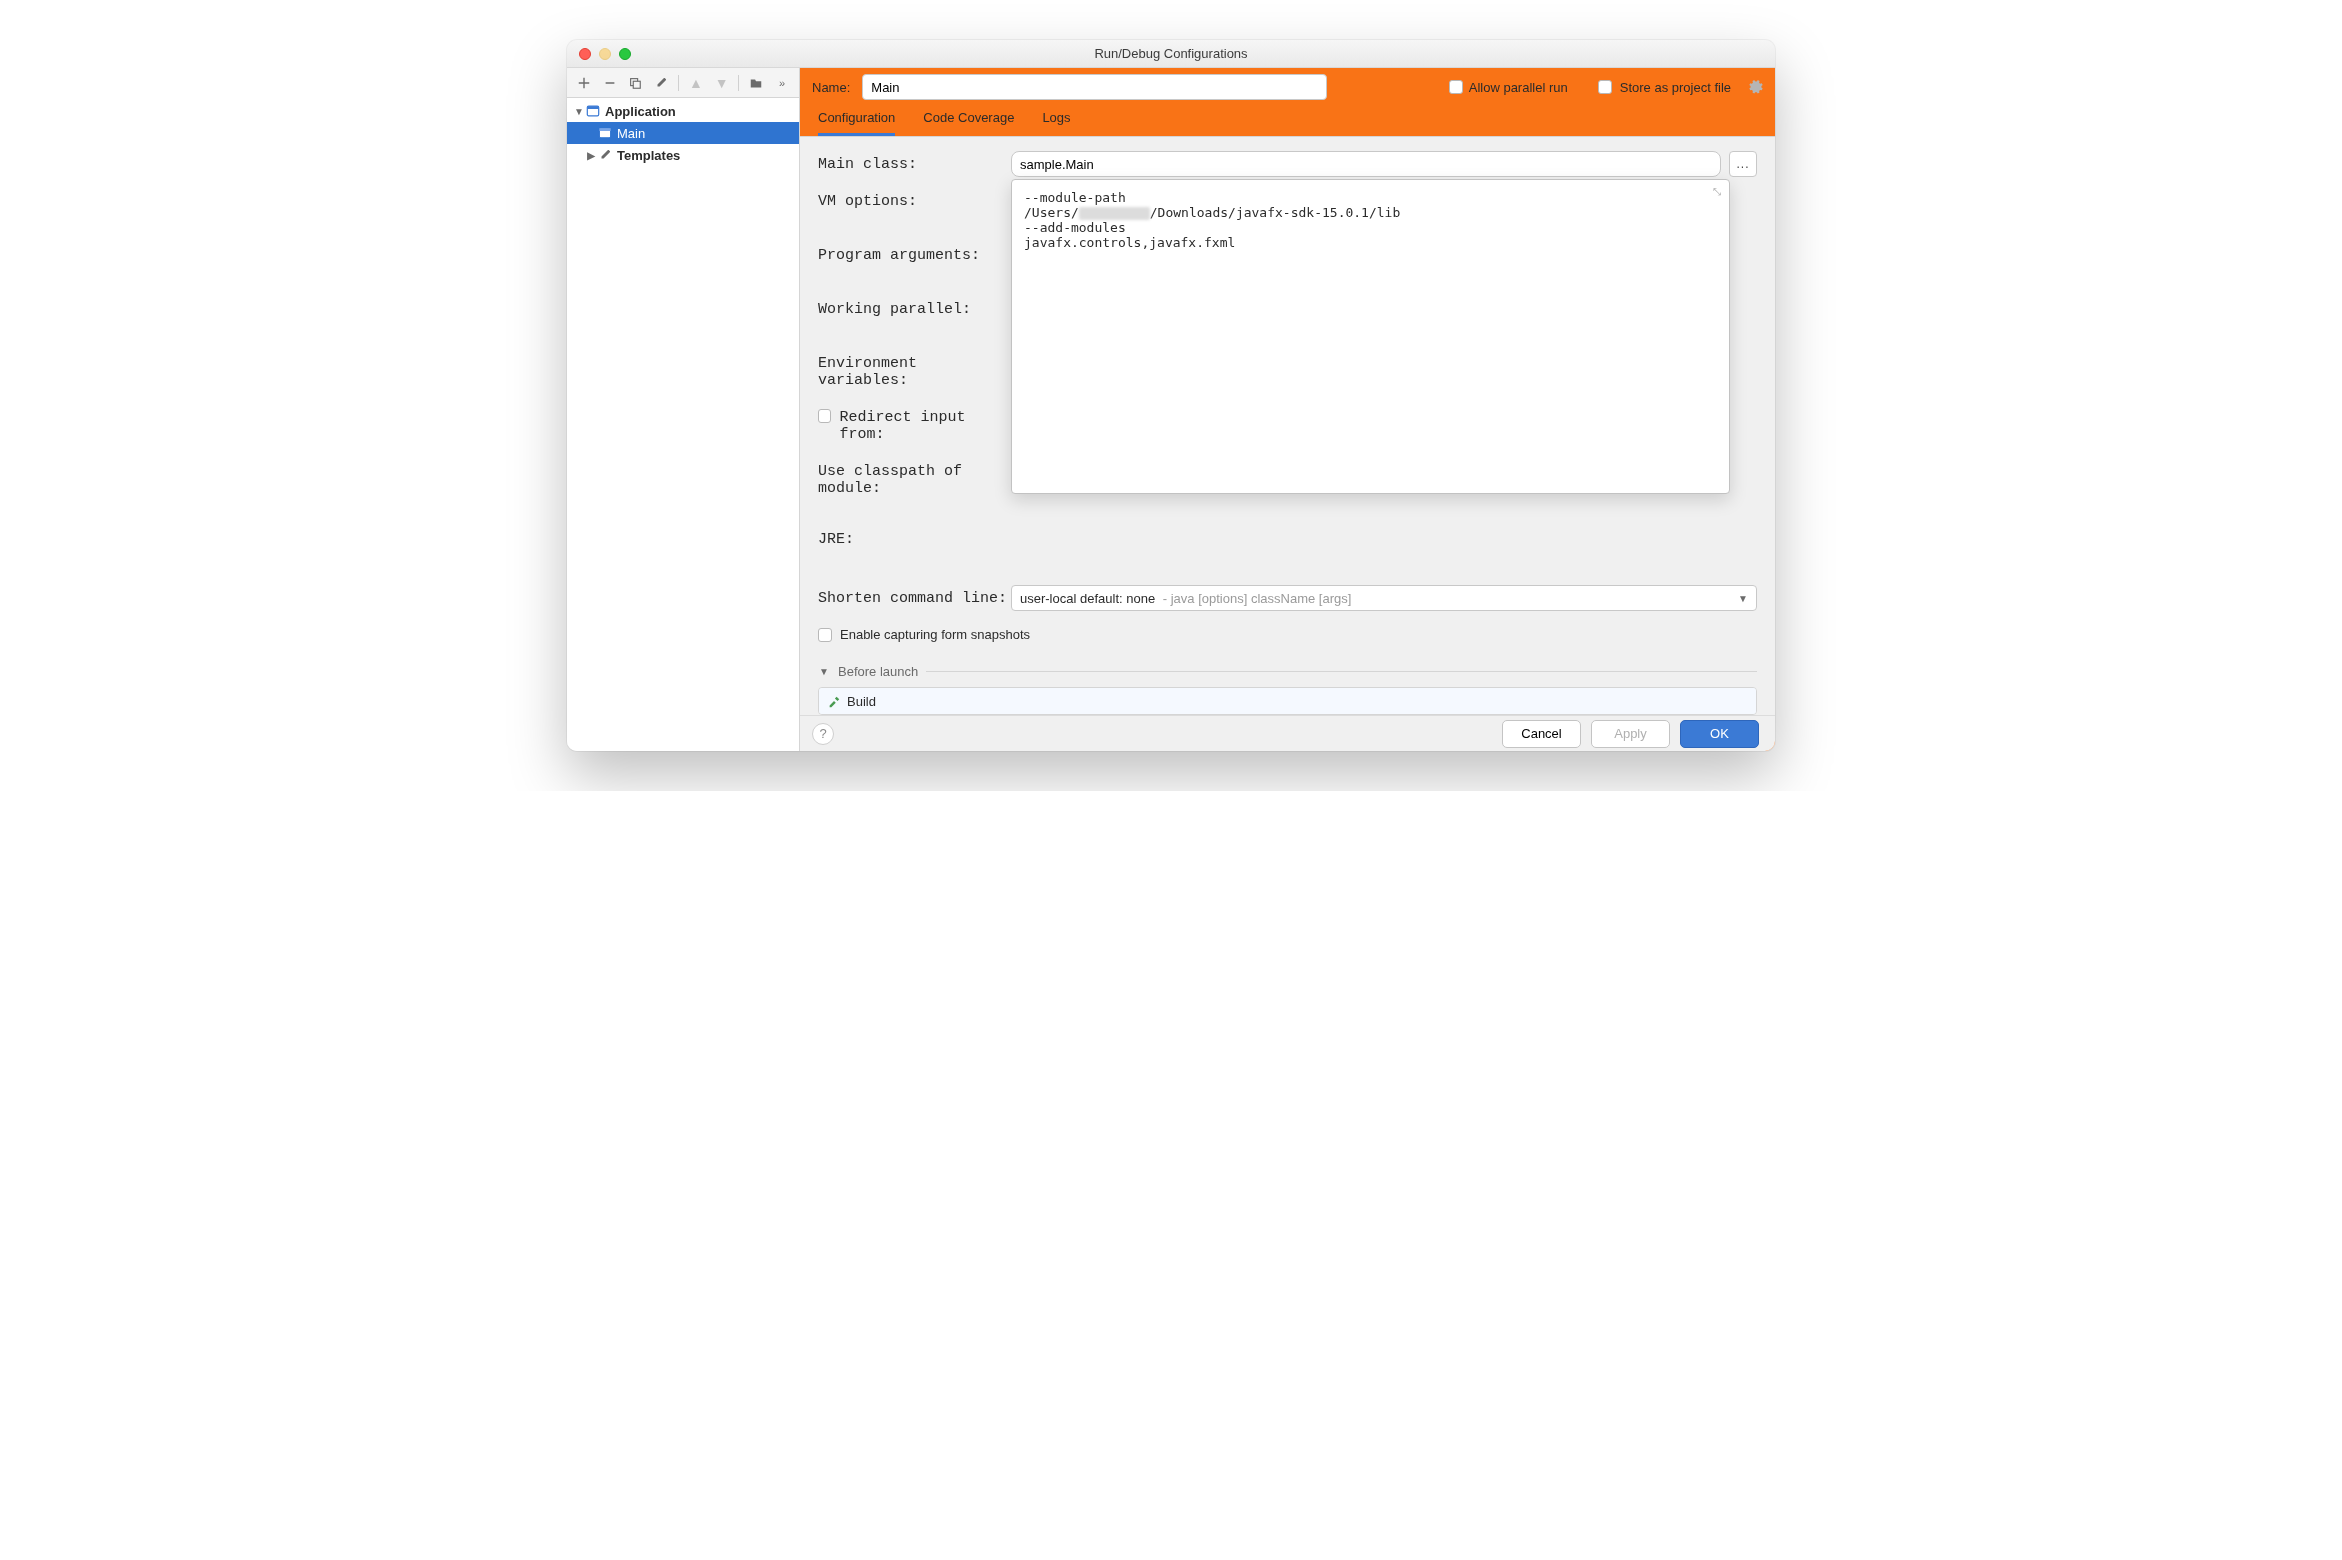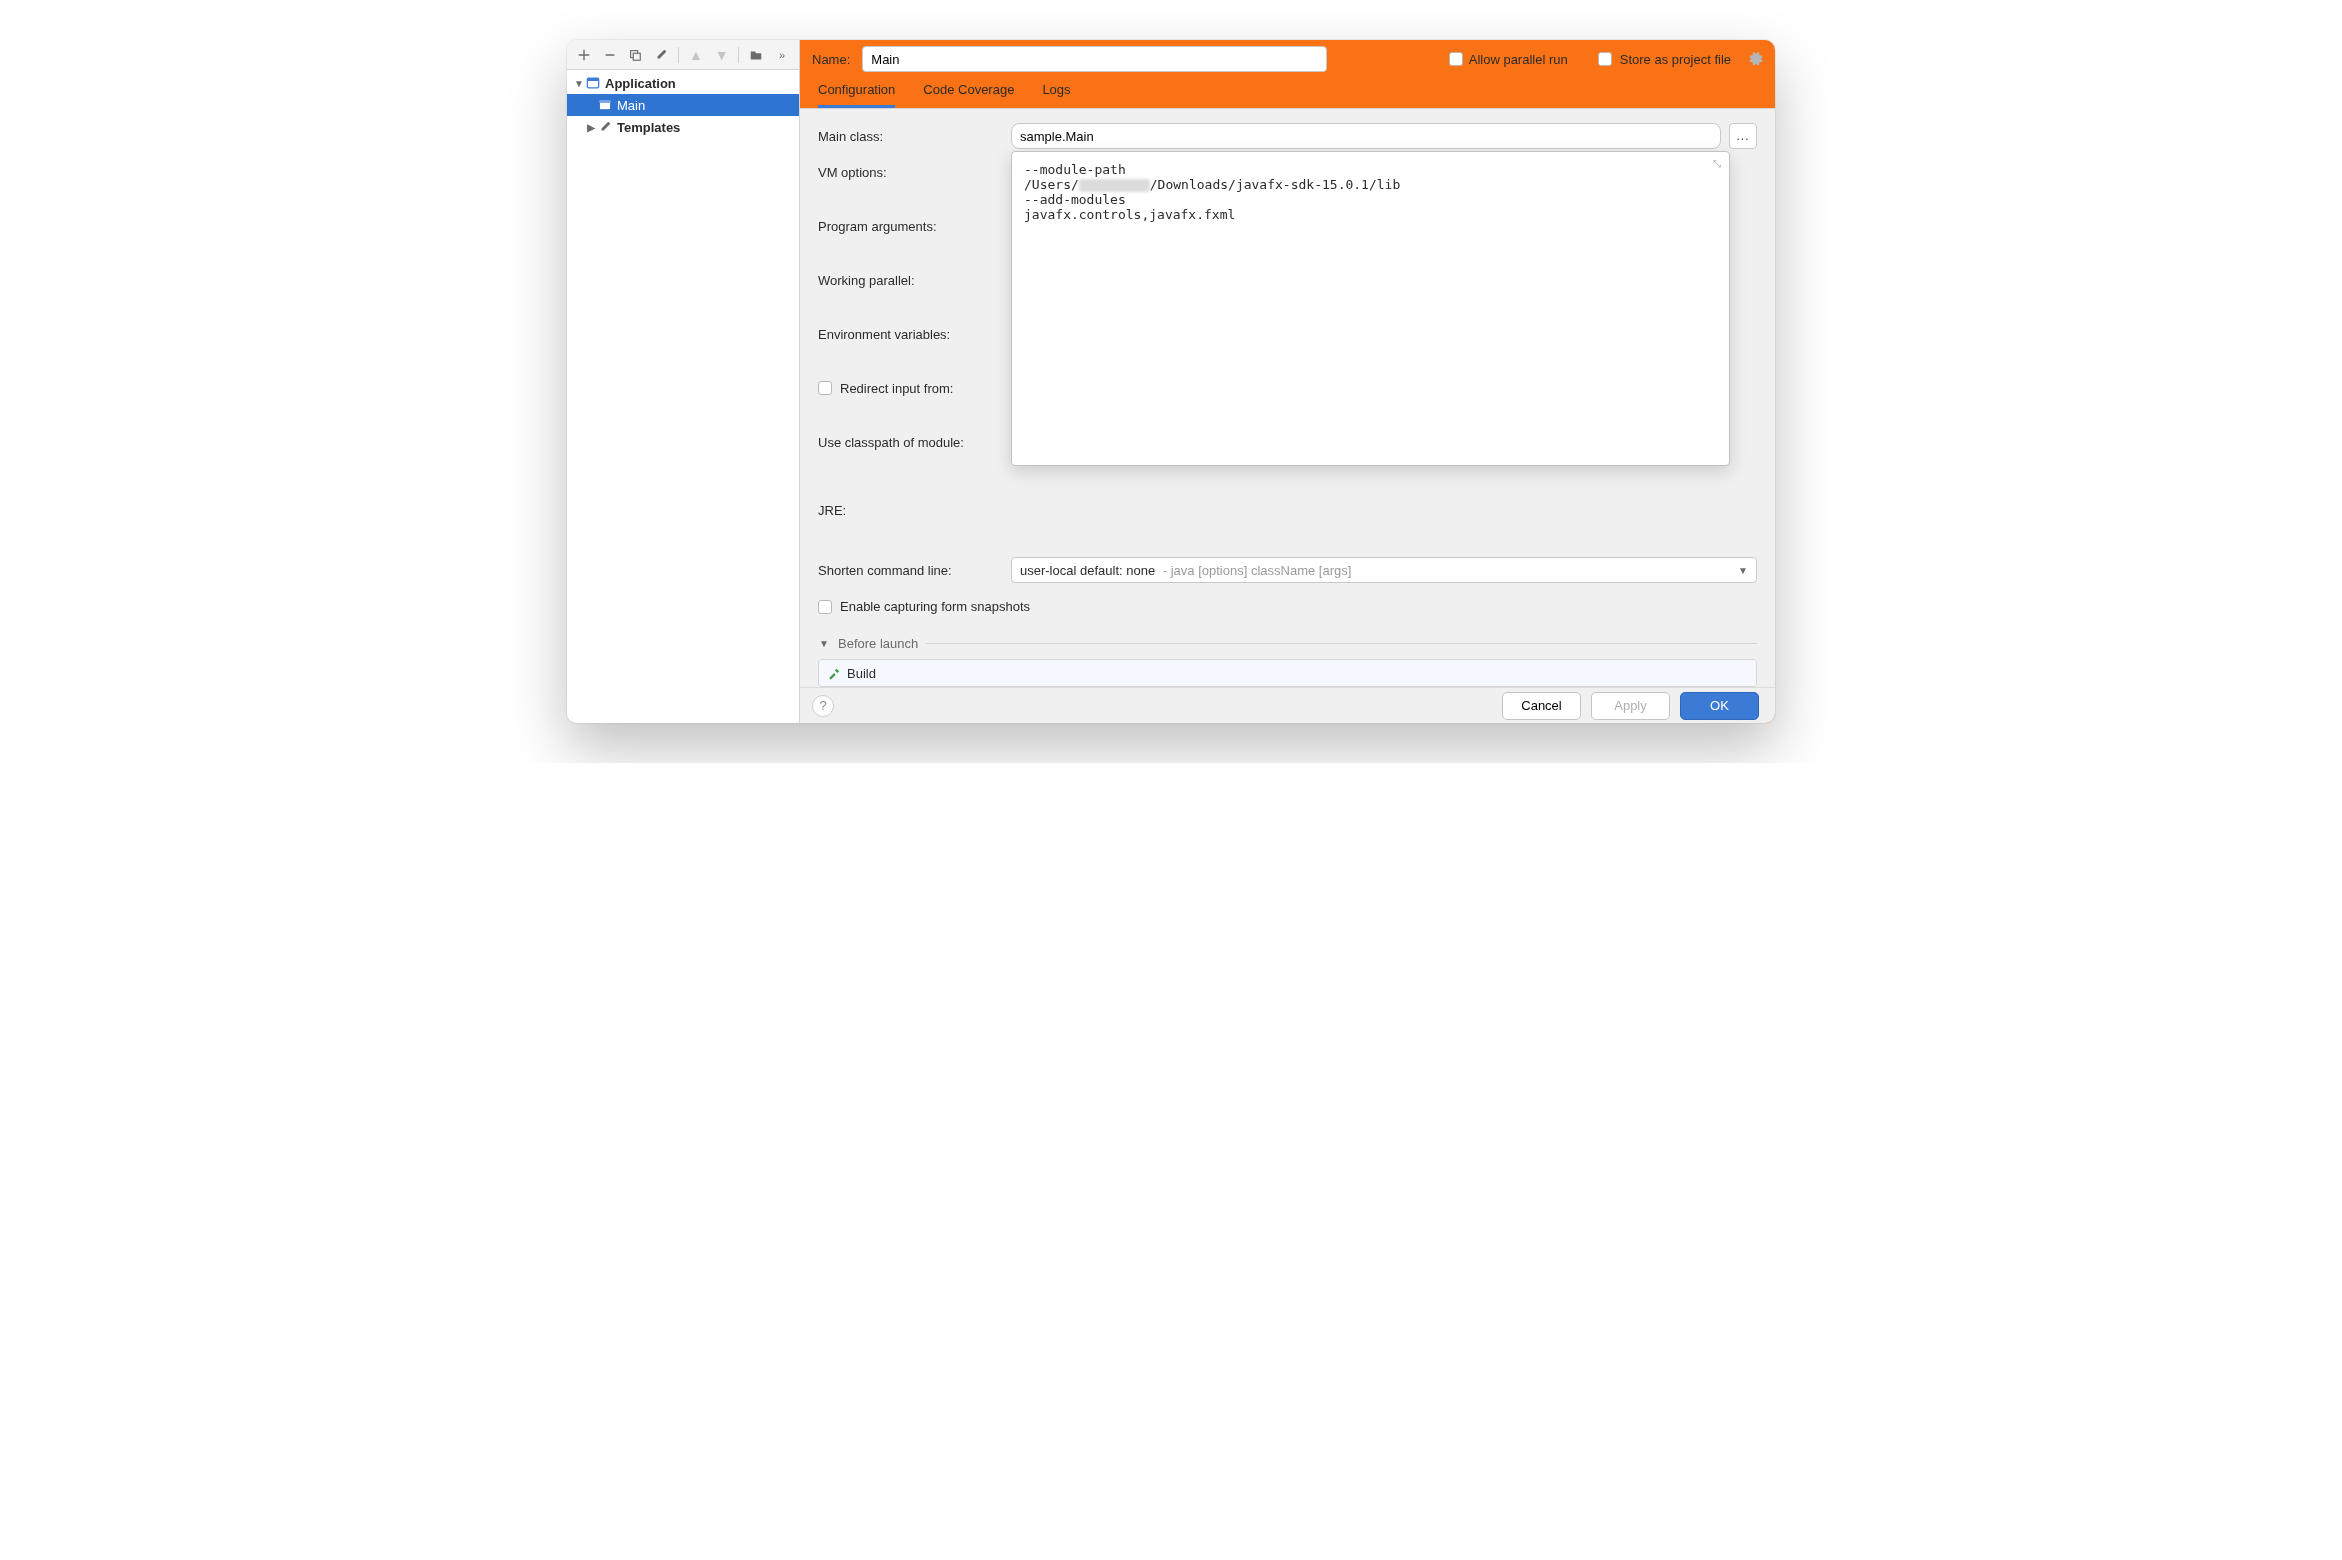--- a/index.html
+++ b/index.html
@@ -74,21 +74,21 @@
 .chk-wrap { display: inline-flex; align-items: center; gap: 6px; font-size: 13px; color: #2b2b2b; }
 .chk { width: 14px; height: 14px; border: 1px solid #b8b8b8; border-radius: 3px; background: #fff; display: inline-block; }
 .gear { color: #a5a5a5; margin-left: 4px; }
 
 .tabs { display: flex; gap: 28px; padding: 10px 18px 0 18px; border-bottom: 1px solid #d5d5d5; font-size: 13px; }
 .tab { padding-bottom: 8px; cursor: pointer; color: #2b2b2b; }
 .tab.active { border-bottom: 3px solid #3b7ad5; font-weight: 500; }
 
 .form-area { position: relative; flex: 1; padding: 14px 18px 0 18px; background: #f0f0f0; }
 .form-row { display: flex; align-items: center; margin-bottom: 16px; }
-.form-row .flabel { width: 193px; font-size: 13px; color: #2b2b2b; }
+.form-row .flabel { width: 193px; font-size: 15px; color: #2b2b2b; font-family: Liberation Mono, monospace; }
 .main-class-input { flex: 1; height: 26px; border: 1px solid #c8c8c8; border-radius: 8px; background: #fff; padding: 0 8px; font-size: 13px; }
 .browse-btn { width: 28px; height: 26px; margin-left: 8px; border: 1px solid #c8c8c8; border-radius: 4px; background: #fff; display: inline-flex; align-items: center; justify-content: center; cursor: pointer; font-size: 12px; letter-spacing: 1px; color: #444; }
 
 .labels-stack .flabel { height: 38px; display: flex; align-items: flex-start; }
 .chk-inline { display: inline-flex; align-items: center; gap: 8px; }
 
 .vm-popup {
   position: absolute; left: 211px; top: 42px; width: 719px; height: 315px;
   background: #fff; border: 1px solid #c2c2c2; border-radius: 4px;
   box-shadow: 0 6px 18px rgba(0,0,0,0.15);
@@ -120,20 +120,28 @@
 .footer-spacer { flex: 1; }
 .btn { height: 28px; min-width: 79px; padding: 0 16px; border: 1px solid #c4c4c4; border-radius: 5px; background: #fff; font-size: 13px; cursor: pointer; margin-left: 10px; }
 .btn.disabled { color: #b0b0b0; }
 .btn.primary { background: #3b7ad5; border-color: #2e66bb; color: #fff; font-weight: 500; }
 
 </style>
 </head>
 <body>
 
 <div class="window">
+  <div class="titlebar">
+    <div class="traffic-lights">
+      <span class="tl tl-close"></span>
+      <span class="tl tl-min"></span>
+      <span class="tl tl-max"></span>
+    </div>
+    <div class="titlebar-title">Run/Debug Configurations</div>
+  </div>
 
   <div class="content">
 
     <div class="sidebar">
       <div class="sidebar-toolbar">
         <span class="tb-btn">
             <svg viewBox="0 0 16 16">
               <path d="M8 2v12M2 8h12" stroke="#6b6b6b" stroke-width="1.6" fill="none"></path>
             </svg>
           </span>

